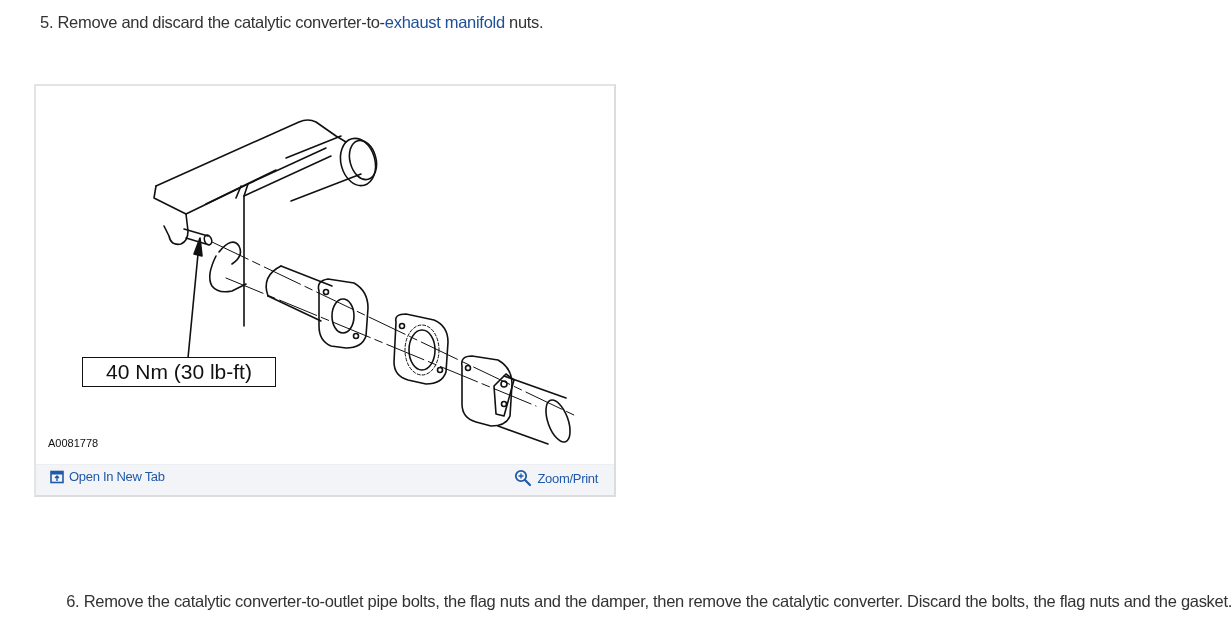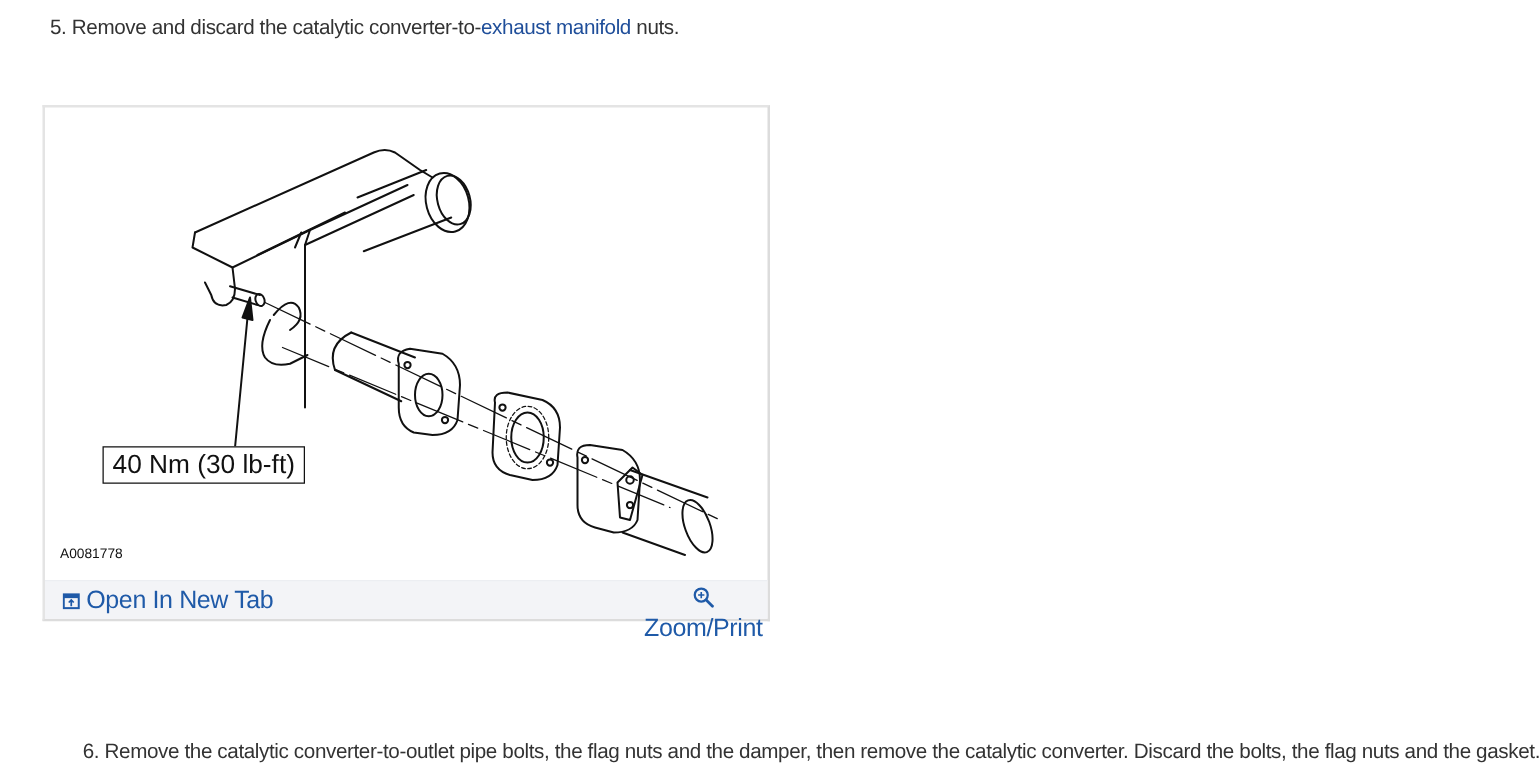--- a/index.html
+++ b/index.html
@@ -11,25 +11,25 @@
   #step6 { left:36px; top:549px; width:1196px;margin-top:40px; }
   .link { color:#1f4e9a; text-decoration:none; cursor:pointer; }
   .figure { position:absolute; left:34px; top:84px; width:582px; height:413px;
             border:2px solid #dcdcdc; border-top-color:#e4e4e4; border-left-color:#e4e4e4;
             background:#ffffff; box-sizing:border-box; }
   .figure-art { position:absolute; left:0; top:0; width:578px; height:380px; }
   .figure-id { position:absolute; left:12px; top:351px; font-size:11px; color:#111;
                font-family:"Liberation Sans", sans-serif; }
   .figure-footer { position:absolute; left:0; right:0; bottom:0; height:30px;
                    background:#f3f4f7; border-top:1px solid #eceef2; }
-  .footer-btn { position:absolute; top:4px; font-size:20px; color:#1f5aa8;
+  .footer-btn { position:absolute; top:4px; font-size:13px; color:#1f5aa8;
                 letter-spacing:-0.3px; cursor:pointer; display:flex; align-items:center; gap:5px; }
   #open-tab { left:14px; }
-  #zoom-print { right:4px;flex-direction:column; }
-  .torque-label { position:absolute; left:46px; top:271px; width:162px; height:30px;
+  #zoom-print { right:16px; }
+  .torque-label { position:absolute; left:46px; top:271px; width:194px; height:30px;
                   border:1.5px solid #111; box-sizing:border-box; background:#fff;
                   font-size:21px; line-height:27px; text-align:center; color:#111;
                   font-family:"Liberation Sans", sans-serif; }
 </style>
 </head>
 <body>
 
 <div id="step5" class="step"><span>5.</span><span> Remove and discard the catalytic converter-to-</span><a class="link">exhaust manifold</a><span> nuts.</span></div>
 
 <div class="figure">

